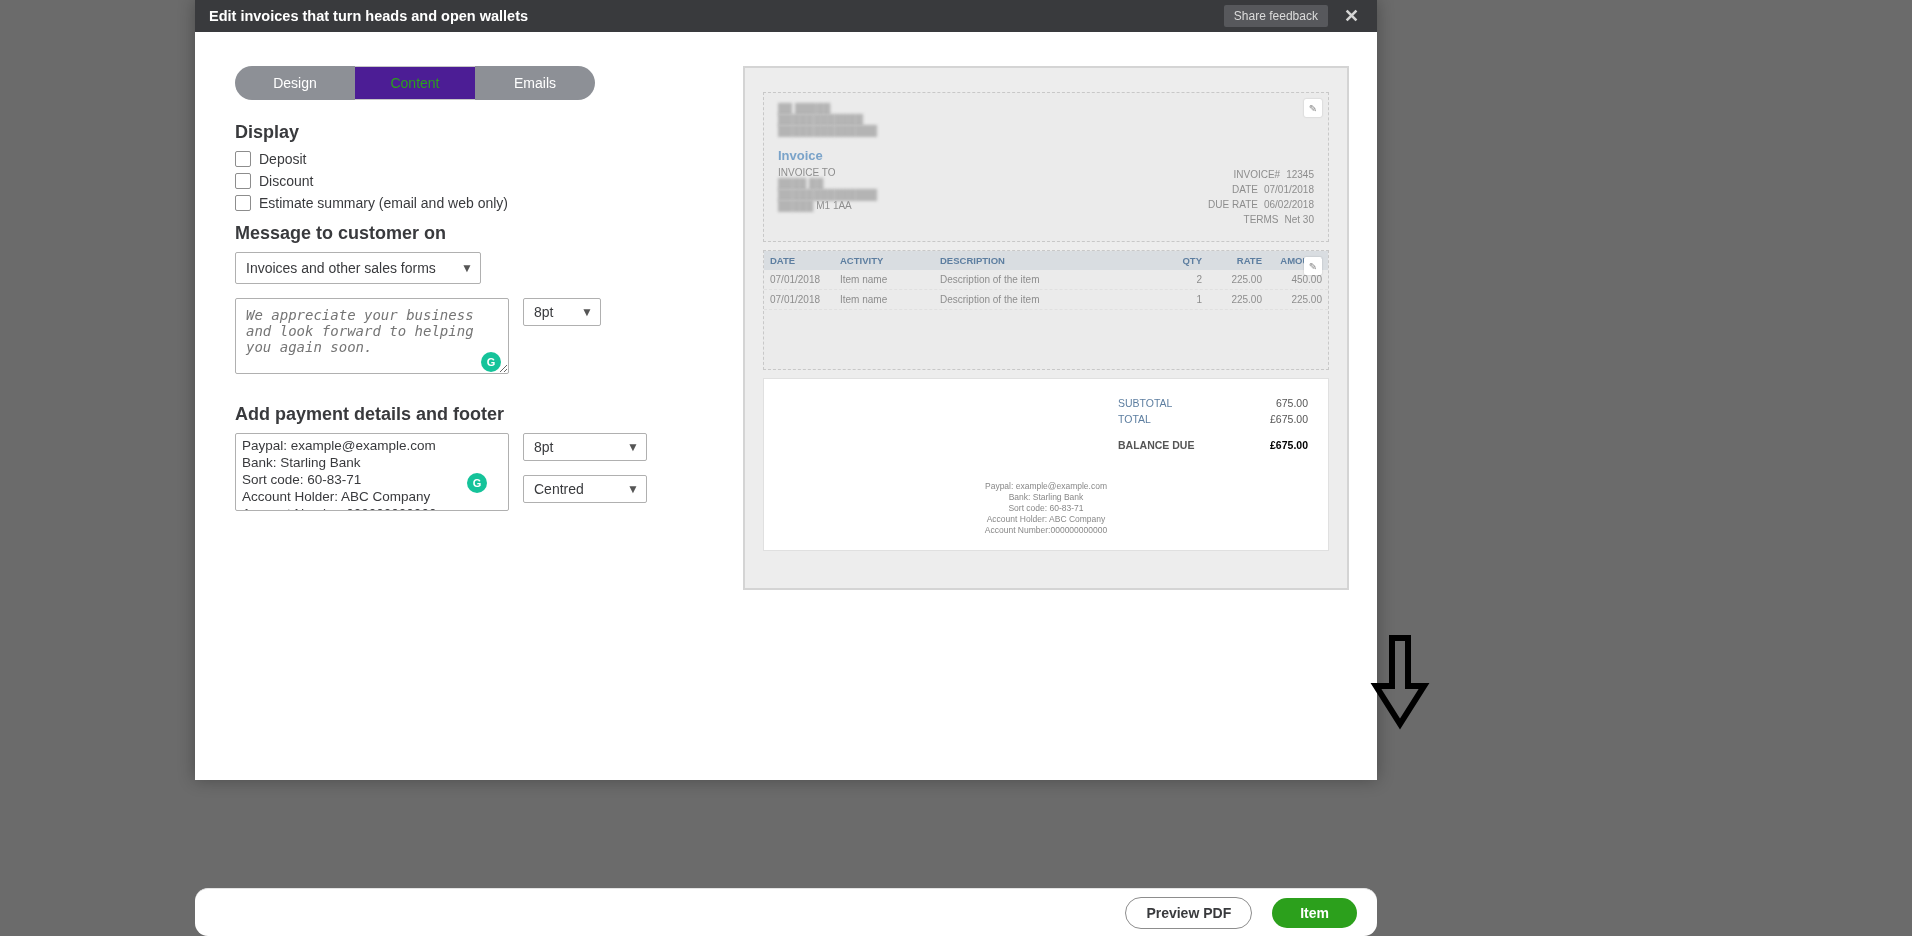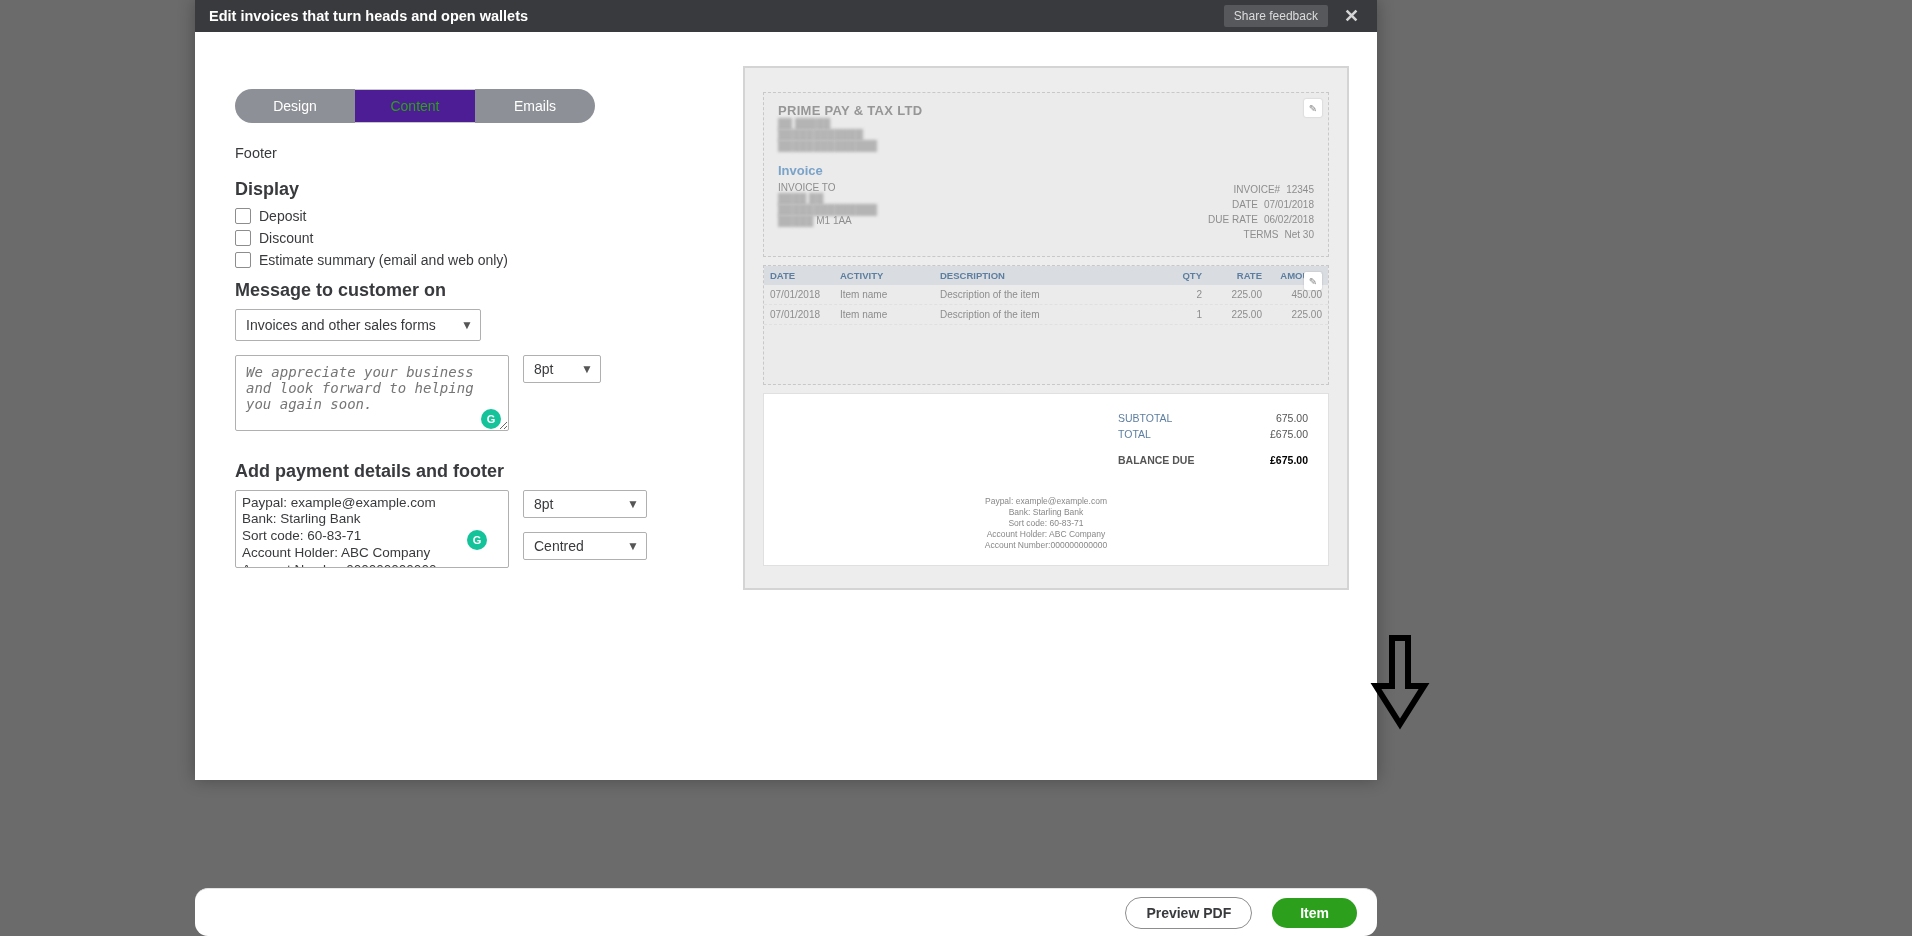--- a/index.html
+++ b/index.html
@@ -2,21 +2,21 @@
 <html><head>
 <meta charset="utf-8">
 <style>
   * { box-sizing: border-box; margin: 0; padding: 0; }
   body { font-family: -apple-system, BlinkMacSystemFont, "Segoe UI", Helvetica, Arial, sans-serif; background:#6b6b6b; width:1912px; height:936px; overflow:hidden; position:relative; }
   .modal { position:absolute; left:195px; top:0; width:1182px; height:780px; background:#fff; box-shadow:0 0 16px rgba(0,0,0,.3); }
   .titlebar { background:#393a3d; color:#fff; height:32px; display:flex; align-items:center; padding:0 14px; font-size:14.5px; font-weight:600; }
   .titlebar .spacer{flex:1}
   .share-btn { background:#57585c; color:#dcdcdc; font-size:12px; padding:4px 10px; border-radius:2px; border:none; cursor:pointer; margin-right:12px;}
   .close-x { color:#d5d5d5; font-size:18px; cursor:pointer; padding:0 4px;}
-  .content-area{display:flex; padding:34px 28px 0 40px; gap:38px;align-items:center;}
+  .content-area{display:flex; padding:34px 28px 0 40px; gap:38px;}
   .left-col{width:470px; flex:none;}
   .right-col{flex:1;}
   
   .tabs{display:flex; width:360px; border-radius:18px; overflow:hidden; margin-bottom:22px;}
   .tab{flex:1; text-align:center; padding:8px 0; font-size:14px; background:#8d9096; color:#fff; cursor:pointer; border:none;}
   .tab.active{background:#4c1d95; color:#2ca01c; border-top:1px solid #c7c7c7; border-bottom:1px solid #c7c7c7;}
   
   .sec-title{font-size:14.5px; color:#393a3d; margin-bottom:18px;}
   .field-label{font-size:18px; font-weight:600; color:#393a3d; margin-top:12px; margin-bottom:8px;}
   .chk-row{display:flex; align-items:center; gap:8px; margin-bottom:6px; font-size:14px; color:#393a3d;}
@@ -76,21 +76,20 @@
   </div>
 
   <div class="content-area">
     <div class="left-col">
       <div class="tabs">
         <button class="tab">Design</button>
         <button class="tab active">Content</button>
         <button class="tab">Emails</button>
       </div>
 
-      <div class="sec-title">Footer</div>
 
       <div class="field-label">Display</div>
       <div class="chk-row">
           <span class="chk"></span>
           <span>Deposit</span>
         </div>
       <div class="chk-row">
           <span class="chk"></span>
           <span>Discount</span>
         </div>
@@ -136,21 +135,20 @@
             <span class="chevron">▼</span>
           </div>
         </div>
       </div>
     </div>
 
     <div class="right-col">
       <div class="preview">
         <div class="pv-card">
           <span class="pencil">✎</span>
-          <div class="company-name">PRIME PAY &amp; TAX LTD</div>
           <div class="smudge">██ █████</div>
           <div class="smudge">████████████</div>
           <div class="smudge">██████████████</div>
           <div class="inv-title">Invoice</div>
           <div class="hdr-row">
             <div>
               <div class="small-gray">INVOICE TO</div>
               <div class="smudge">████ ██</div>
               <div class="smudge">██████████████</div>
               <div class="small-gray"><span class="smudge">█████</span> <span>M1 1AA</span></div>

